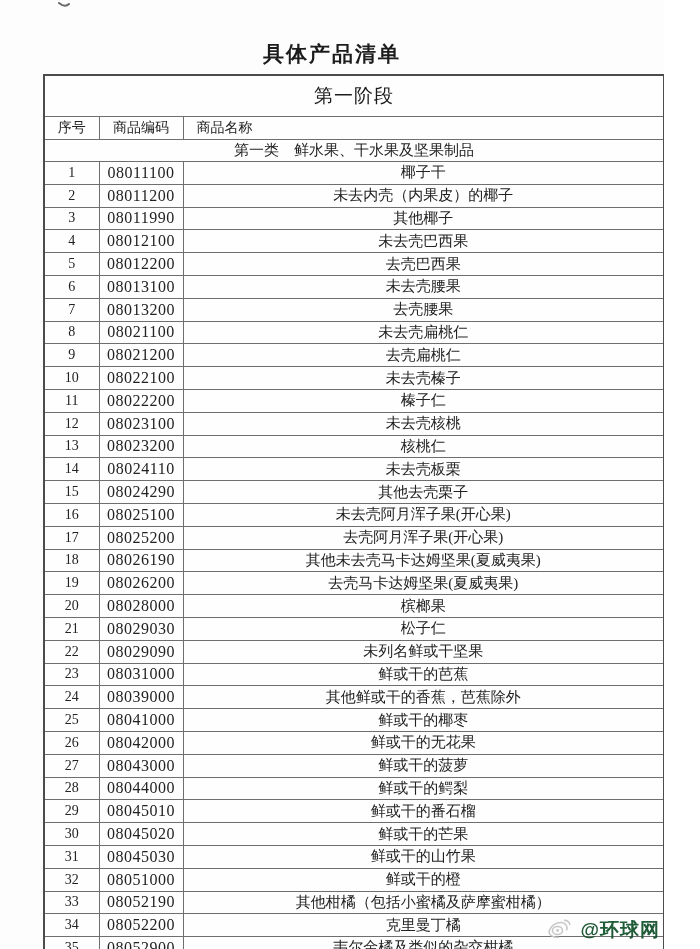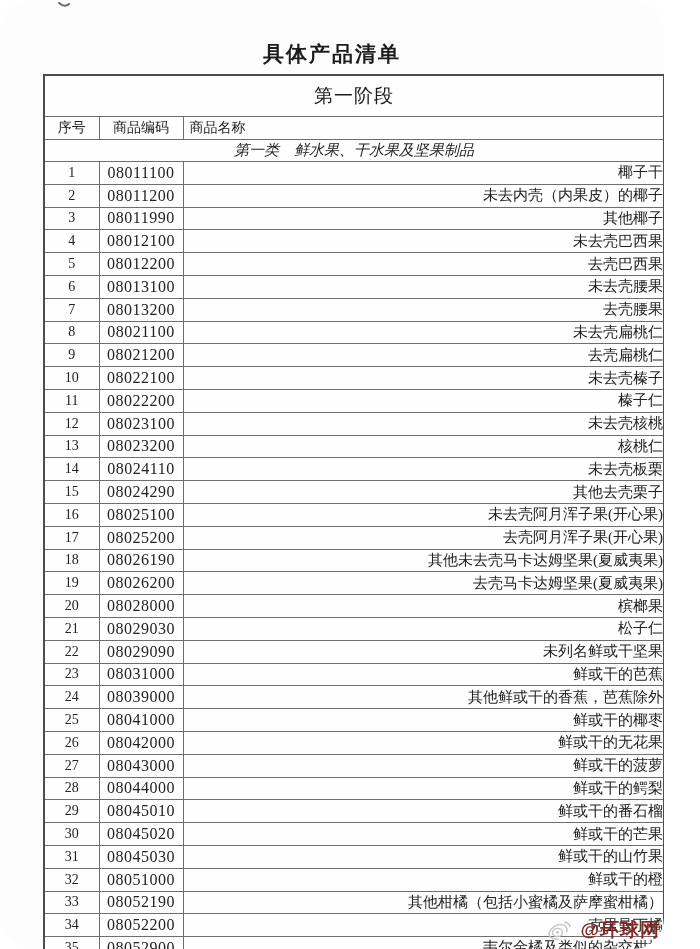--- a/index.html
+++ b/index.html
@@ -8,21 +8,20 @@
     background: #ffffff;
   }
   .page {
     position: relative;
     width: 664px;
     height: 949px;
     background: #fdfdfd;
     overflow: hidden;
     font-family: "Liberation Serif", "DejaVu Serif", serif;
     color: #222222;
-    border-radius: 31px;
   }
   .stray-mark {
     position: absolute;
     left: 55px;
     top: 0;
   }
   .doc-title {
     position: absolute;
     top: 40px;
     left: 0;
@@ -68,43 +67,42 @@
     margin-top: 47px;
   }
   .colhead-row th {
     height: 22px;
     font-size: 14px;
     vertical-align: middle;
     color: #222222;
   }
   .colhead-row th.h-seq { text-align: center; margin-left: 36px; }
   .colhead-row th.h-code { text-align: center; }
-  .colhead-row th.h-name { text-align: left; padding-left: 6px; }
+  .colhead-row th.h-name { text-align: left; padding-left: 13px; }
   .category-row th {
     height: 21px;
     text-align: center;
     vertical-align: middle;
     font-family: "Liberation Sans", "DejaVu Sans", sans-serif;
     font-size: 15px;
     font-weight: bold;
     color: #1c1c1c;
-    font-style: italic;
   }
   tbody td { height: 21.8px; vertical-align: middle; }
   td.c-seq  { text-align: center; font-size: 14px; }
   td.c-code { text-align: center; font-size: 16px; letter-spacing: 0.5px; margin-left: 28px; }
-  td.c-name { text-align: right; padding-left: 10px; font-size: 15px; }
+  td.c-name { text-align: center; padding-left: 10px; font-size: 15px; }
   .watermark {
     position: absolute;
     right: 4px;
     bottom: 6px;
     display: flex;
-    align-items: flex-end;
+    align-items: flex-start;
     gap: 8px;
-    color: #7f1d1d;
+    color: #14532d;
     opacity: 0.95;
     font-family: "Liberation Sans", "DejaVu Sans", sans-serif;
     font-size: 19px;
     font-weight: bold;
     letter-spacing: 1px;
     user-select: none;
   }
   .watermark svg { display: block; }
 </style>
 </head>

